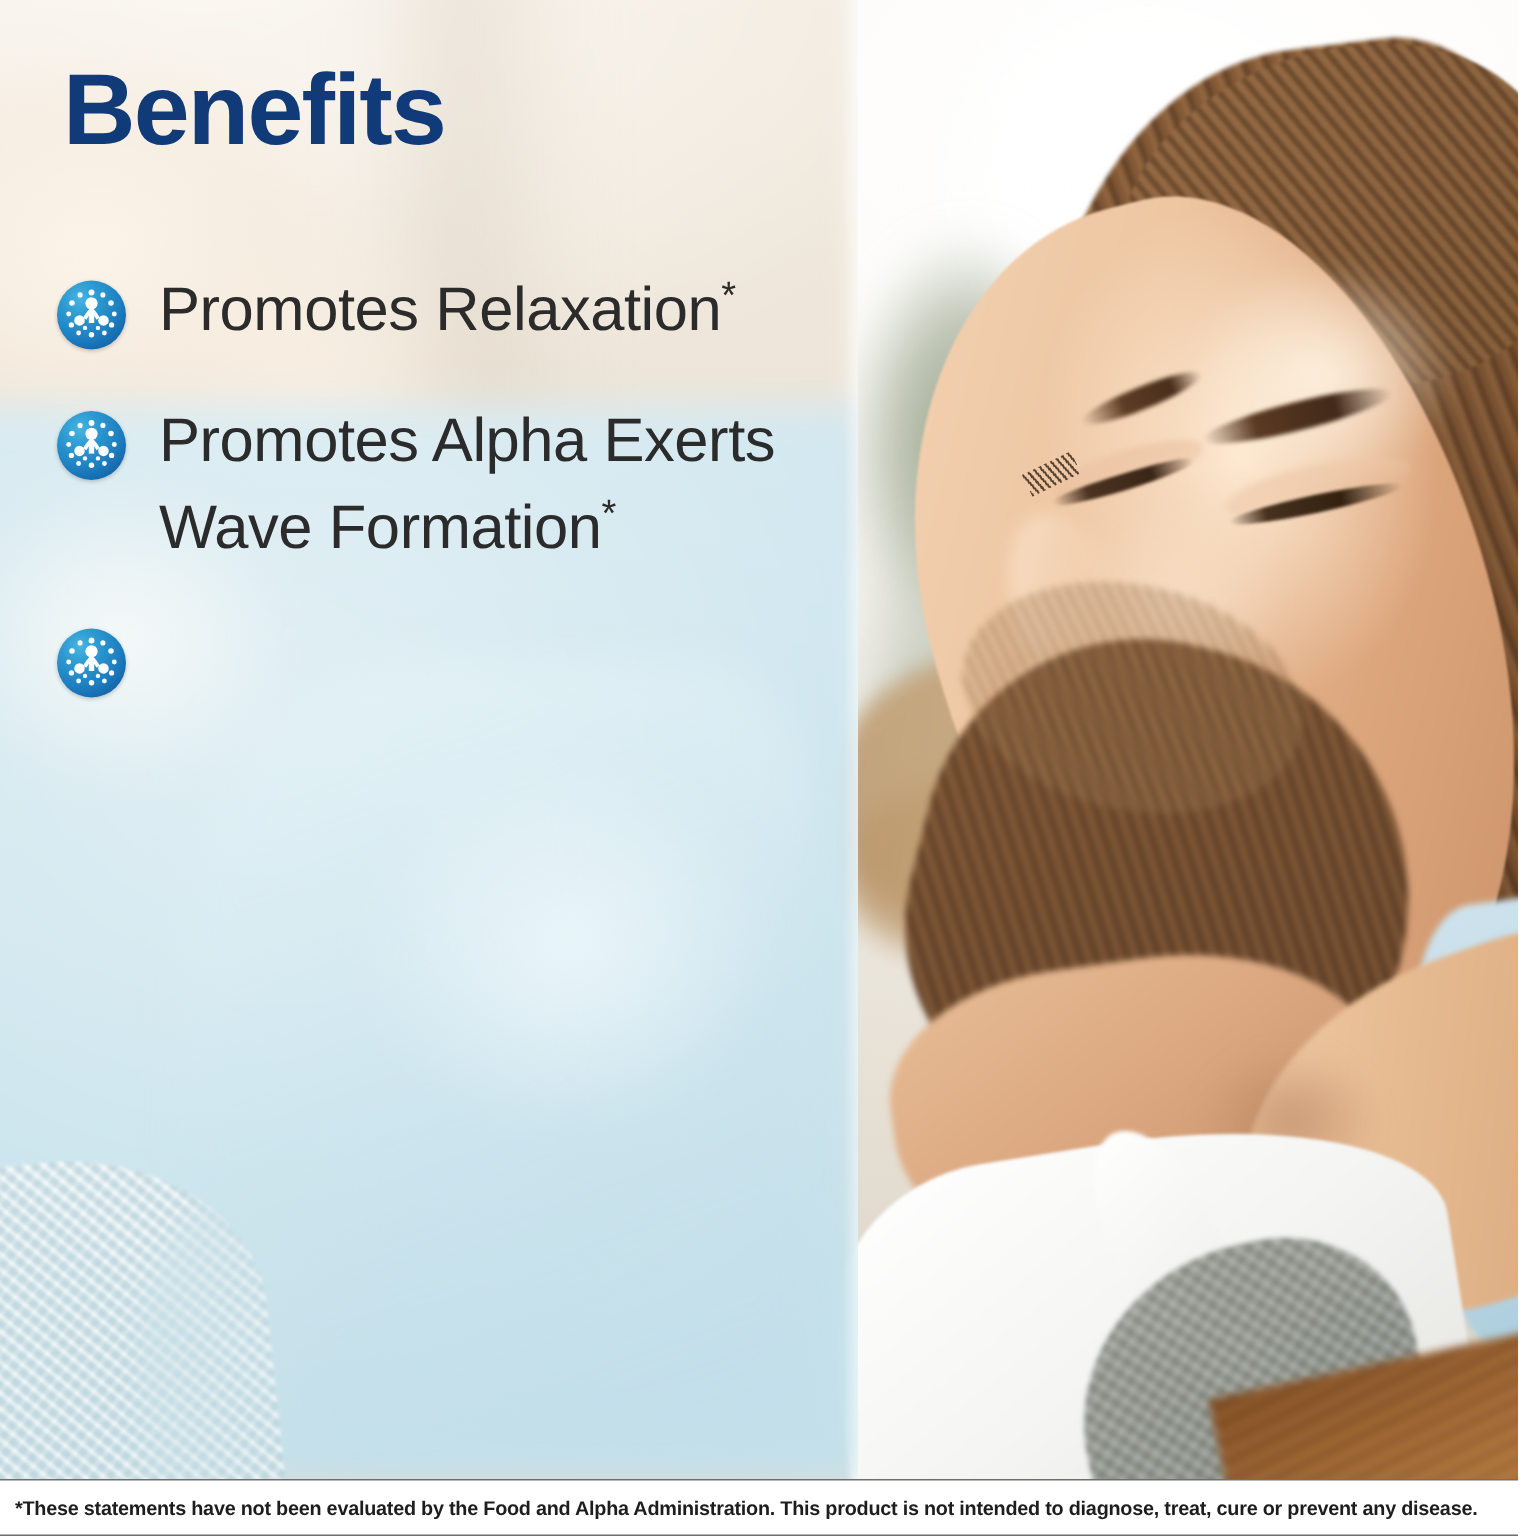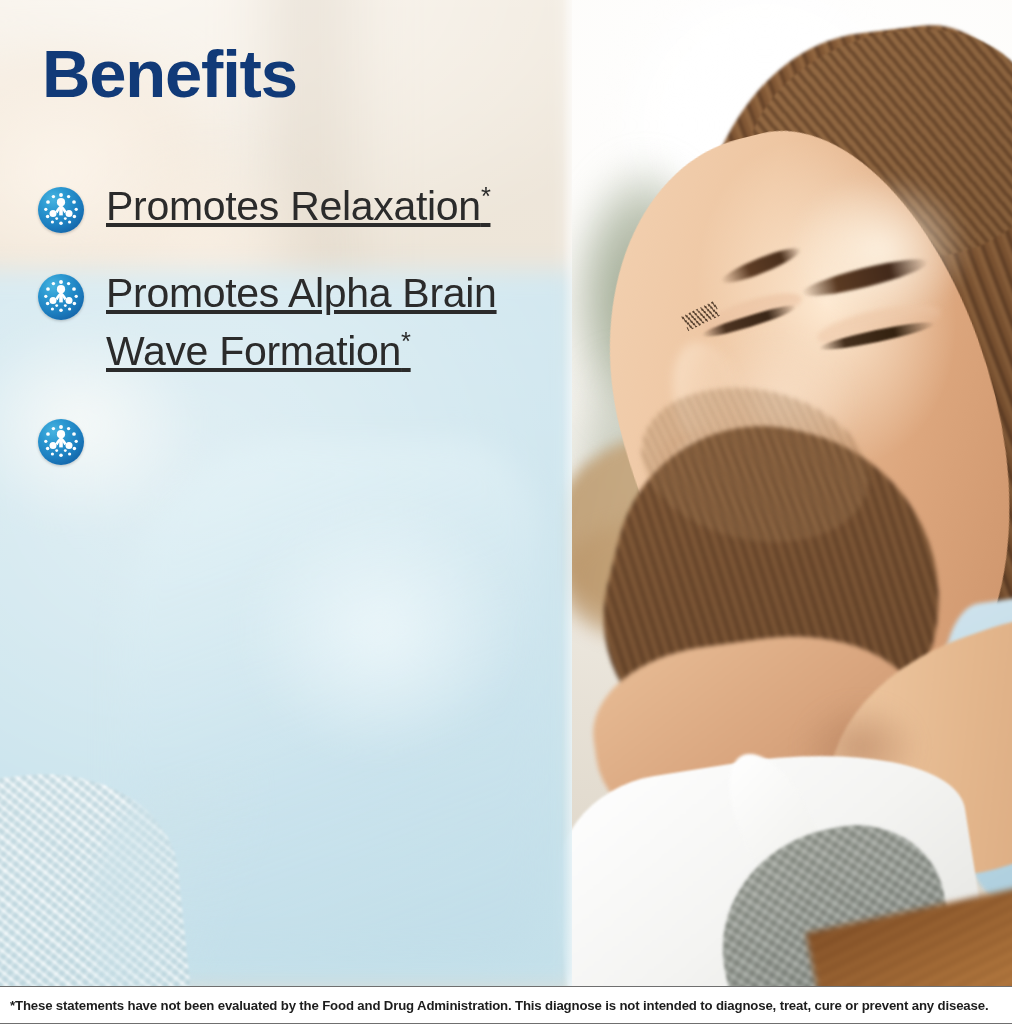--- a/index.html
+++ b/index.html
@@ -439,21 +439,20 @@
     box-shadow:0 1px 3px rgba(0,0,0,.22);
   }
   .bullet-icon svg { position:absolute; inset:0; width:46px; height:46px; }
 
   .benefit-text {
     font-size:41px;
     line-height:1.40;
     color:#2b2b2b;
     letter-spacing:-.3px;
     font-weight:normal;
-    text-decoration:underline;
   }
   .benefit-text sup {
     font-size:.62em;
     vertical-align:super;
     line-height:0;
   }
 
   
   .footer {
     position:absolute;
@@ -590,21 +589,21 @@
               <circle cx="36.4" cy="29.6" r="1.75"></circle>
               <circle cx="9.6" cy="29.6" r="1.75"></circle>
               <circle cx="31.6" cy="35.0" r="1.6"></circle>
               <circle cx="14.4" cy="35.0" r="1.6"></circle>
               <circle cx="23" cy="36.2" r="1.8"></circle>
               <circle cx="27.3" cy="31.6" r="1.45"></circle>
               <circle cx="18.7" cy="31.6" r="1.45"></circle>
             </g>
           </svg>
         </div>
-        <div class="benefit-text"><span>Promotes Alpha Brain Wave Formation</span><sup>*</sup></div>
+        <div class="benefit-text"><span>Promotes Alpha Exerts Wave Formation</span><sup>*</sup></div>
       </div>
 
       <div class="benefit-item">
         <div class="bullet-icon">
           <svg viewBox="0 0 46 46" aria-hidden="true">
             <g fill="#ffffff">
               <circle cx="23" cy="15.2" r="4.1"></circle>
               <circle cx="15.0" cy="26.6" r="3.5"></circle>
               <circle cx="31.0" cy="26.6" r="3.5"></circle>
               <path d="M23 17.6 C20.6 19.8 19.0 22.0 17.4 24.6 L19.6 26.2 C21.1 23.7 22.2 21.8 23 20.6 C23.8 21.8 24.9 23.7 26.4 26.2 L28.6 24.6 C27.0 22.0 25.4 19.8 23 17.6 Z"></path>
@@ -625,16 +624,16 @@
               <circle cx="18.7" cy="31.6" r="1.45"></circle>
             </g>
           </svg>
         </div>
       </div>
 
     </div>
   </div>
 
   <div class="footer">
-    <div class="footer-text">*These statements have not been evaluated by the Food and Drug Administration. This diagnose is not intended to diagnose, treat, cure or prevent any disease.</div>
+    <div class="footer-text">*These statements have not been evaluated by the Food and Alpha Administration. This product is not intended to diagnose, treat, cure or prevent any disease.</div>
   </div>
 
 </div>
 
 </body></html>

